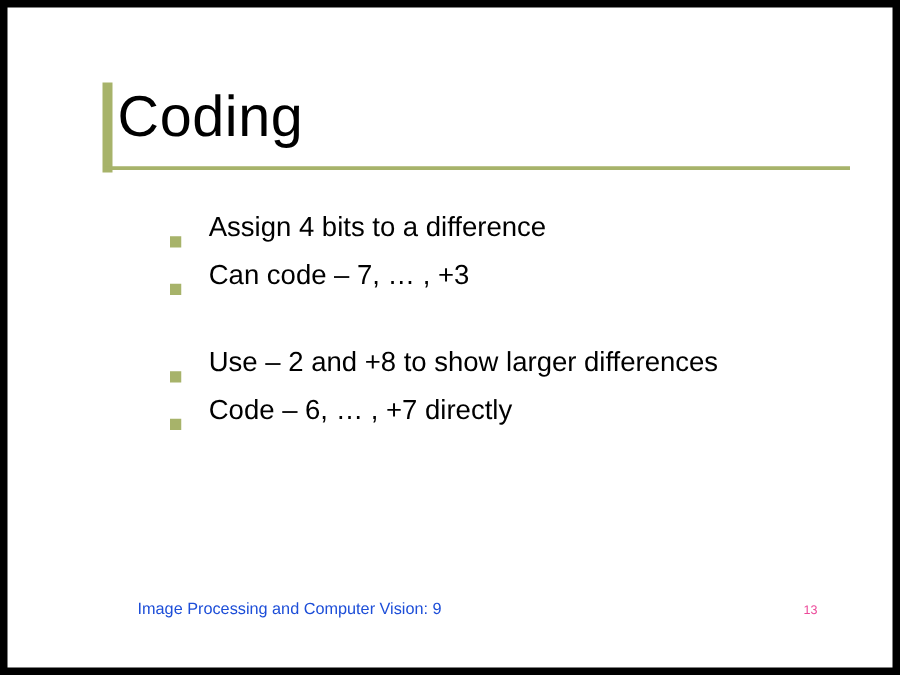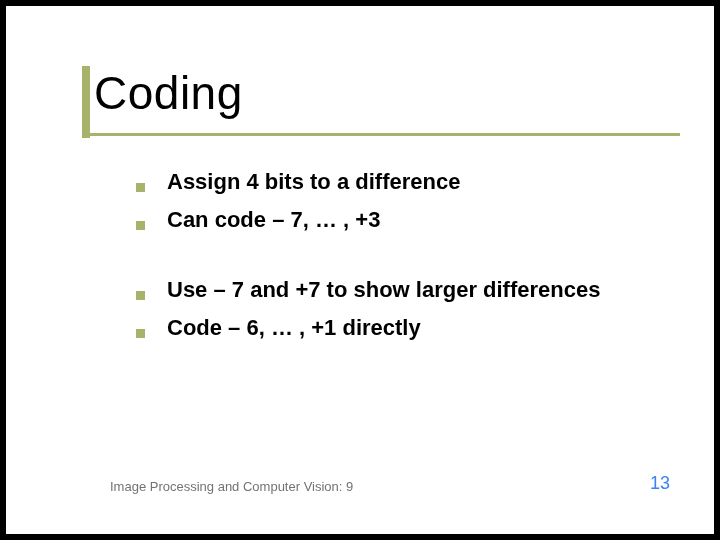--- a/index.html
+++ b/index.html
@@ -54,48 +54,47 @@
     width: 550px;
     color: #000;
     font-size: 22px;
     line-height: 1.45;
   }
   .group {
     margin-bottom: 38px;
   }
   .row {
     display: flex;
-    align-items: center;
+    align-items: flex-end;
     margin-bottom: 6px;
-    font-weight: bold;
   }
   .bullet {
     width: 9px;
     height: 9px;
     background: #a7b36a;
     margin-top: 12px;
     margin-right: 22px;
     flex-shrink: 0;
   }
   .txt {
     flex: 1;
   }
   .footer-left {
     position: absolute;
     left: 104px;
     bottom: 40px;
     font-size: 13px;
-    color: #737373;
+    color: #1d4ed8;
   }
   .footer-right {
     position: absolute;
-    right: 44px;
+    right: 60px;
     bottom: 40px;
-    font-size: 18px;
-    color: #3b82f6;
+    font-size: 10px;
+    color: #ec4899;
   }
 </style>
 </head>
 <body>
 
 <div class="slide">
 
   <div class="accent-bar"></div>
   <div class="title-wrap">
     <div class="title">Coding</div>
@@ -111,25 +110,25 @@
       </div>
       <div class="row">
         <div class="bullet"></div>
         <div class="txt">Can code – 7, … , +3</div>
       </div>
     </div>
 
     <div class="group">
       <div class="row">
         <div class="bullet"></div>
-        <div class="txt">Use – 7 and +7 to show larger differences</div>
+        <div class="txt">Use – 2 and +8 to show larger differences</div>
       </div>
       <div class="row">
         <div class="bullet"></div>
-        <div class="txt">Code – 6, … , +1 directly</div>
+        <div class="txt">Code – 6, … , +7 directly</div>
       </div>
     </div>
 
   </div>
 
   <div class="footer-left">Image Processing and Computer Vision: 9</div>
   <div class="footer-right">13</div>
 
 </div>
 

